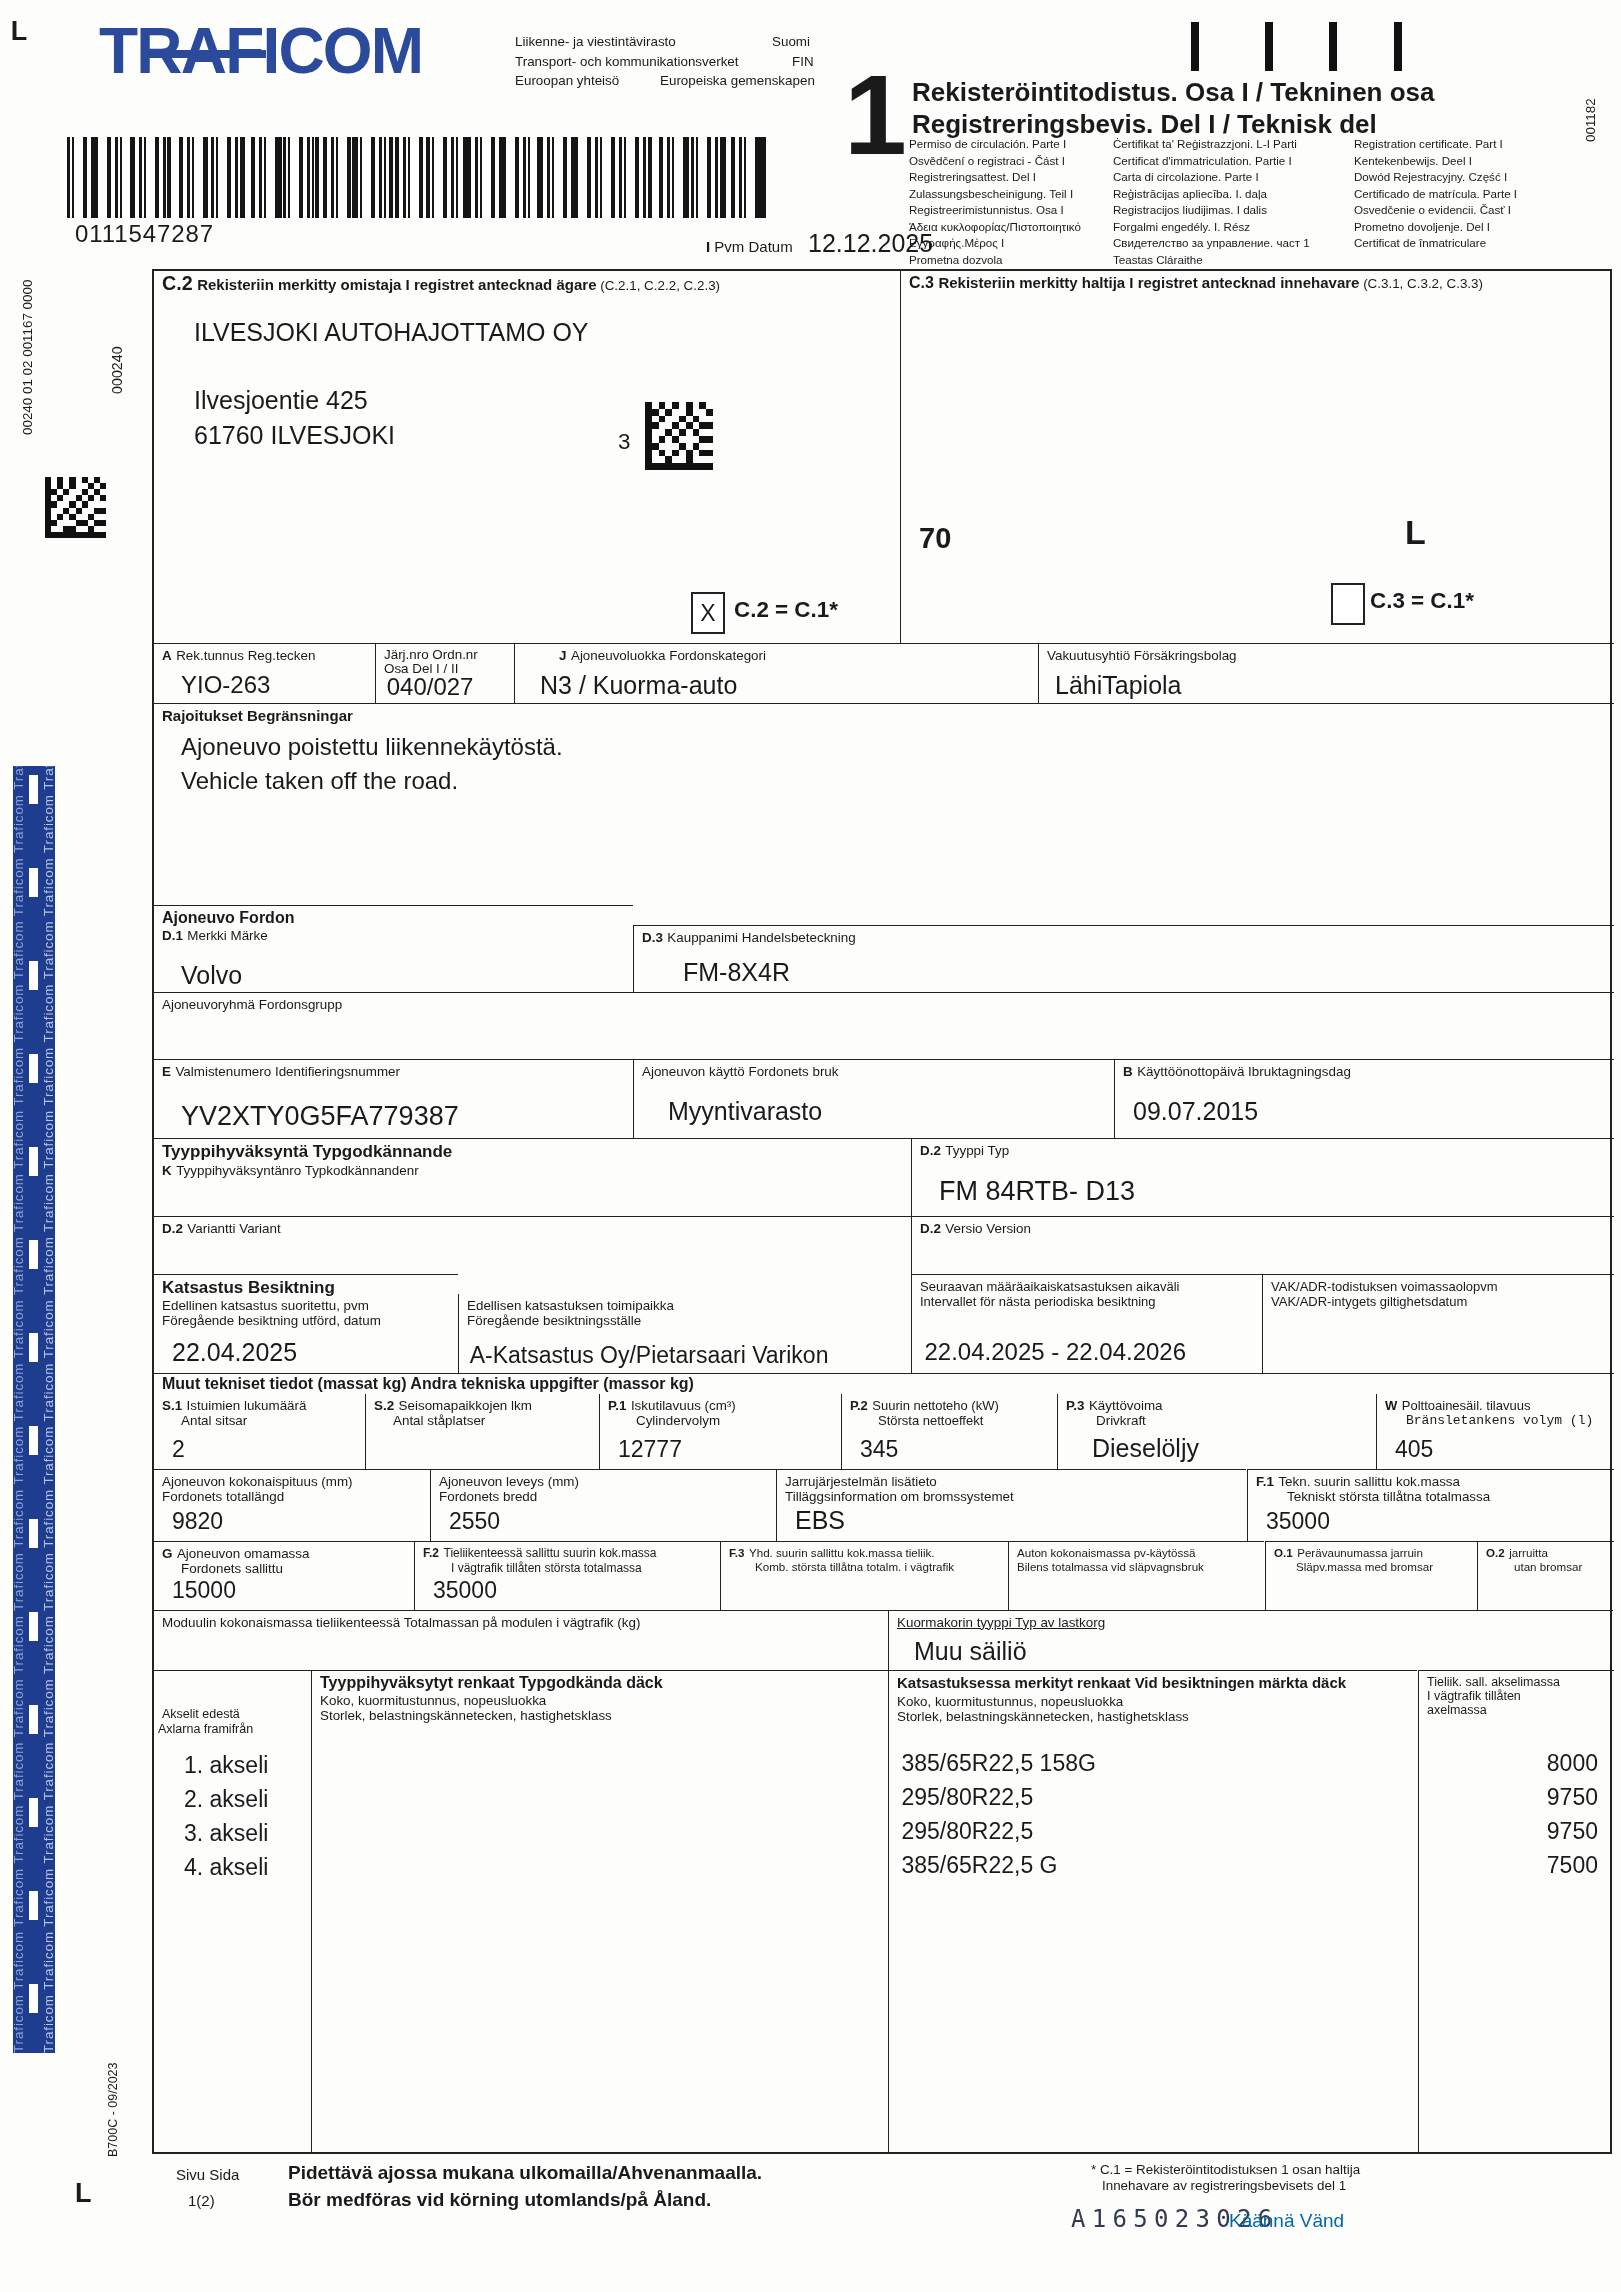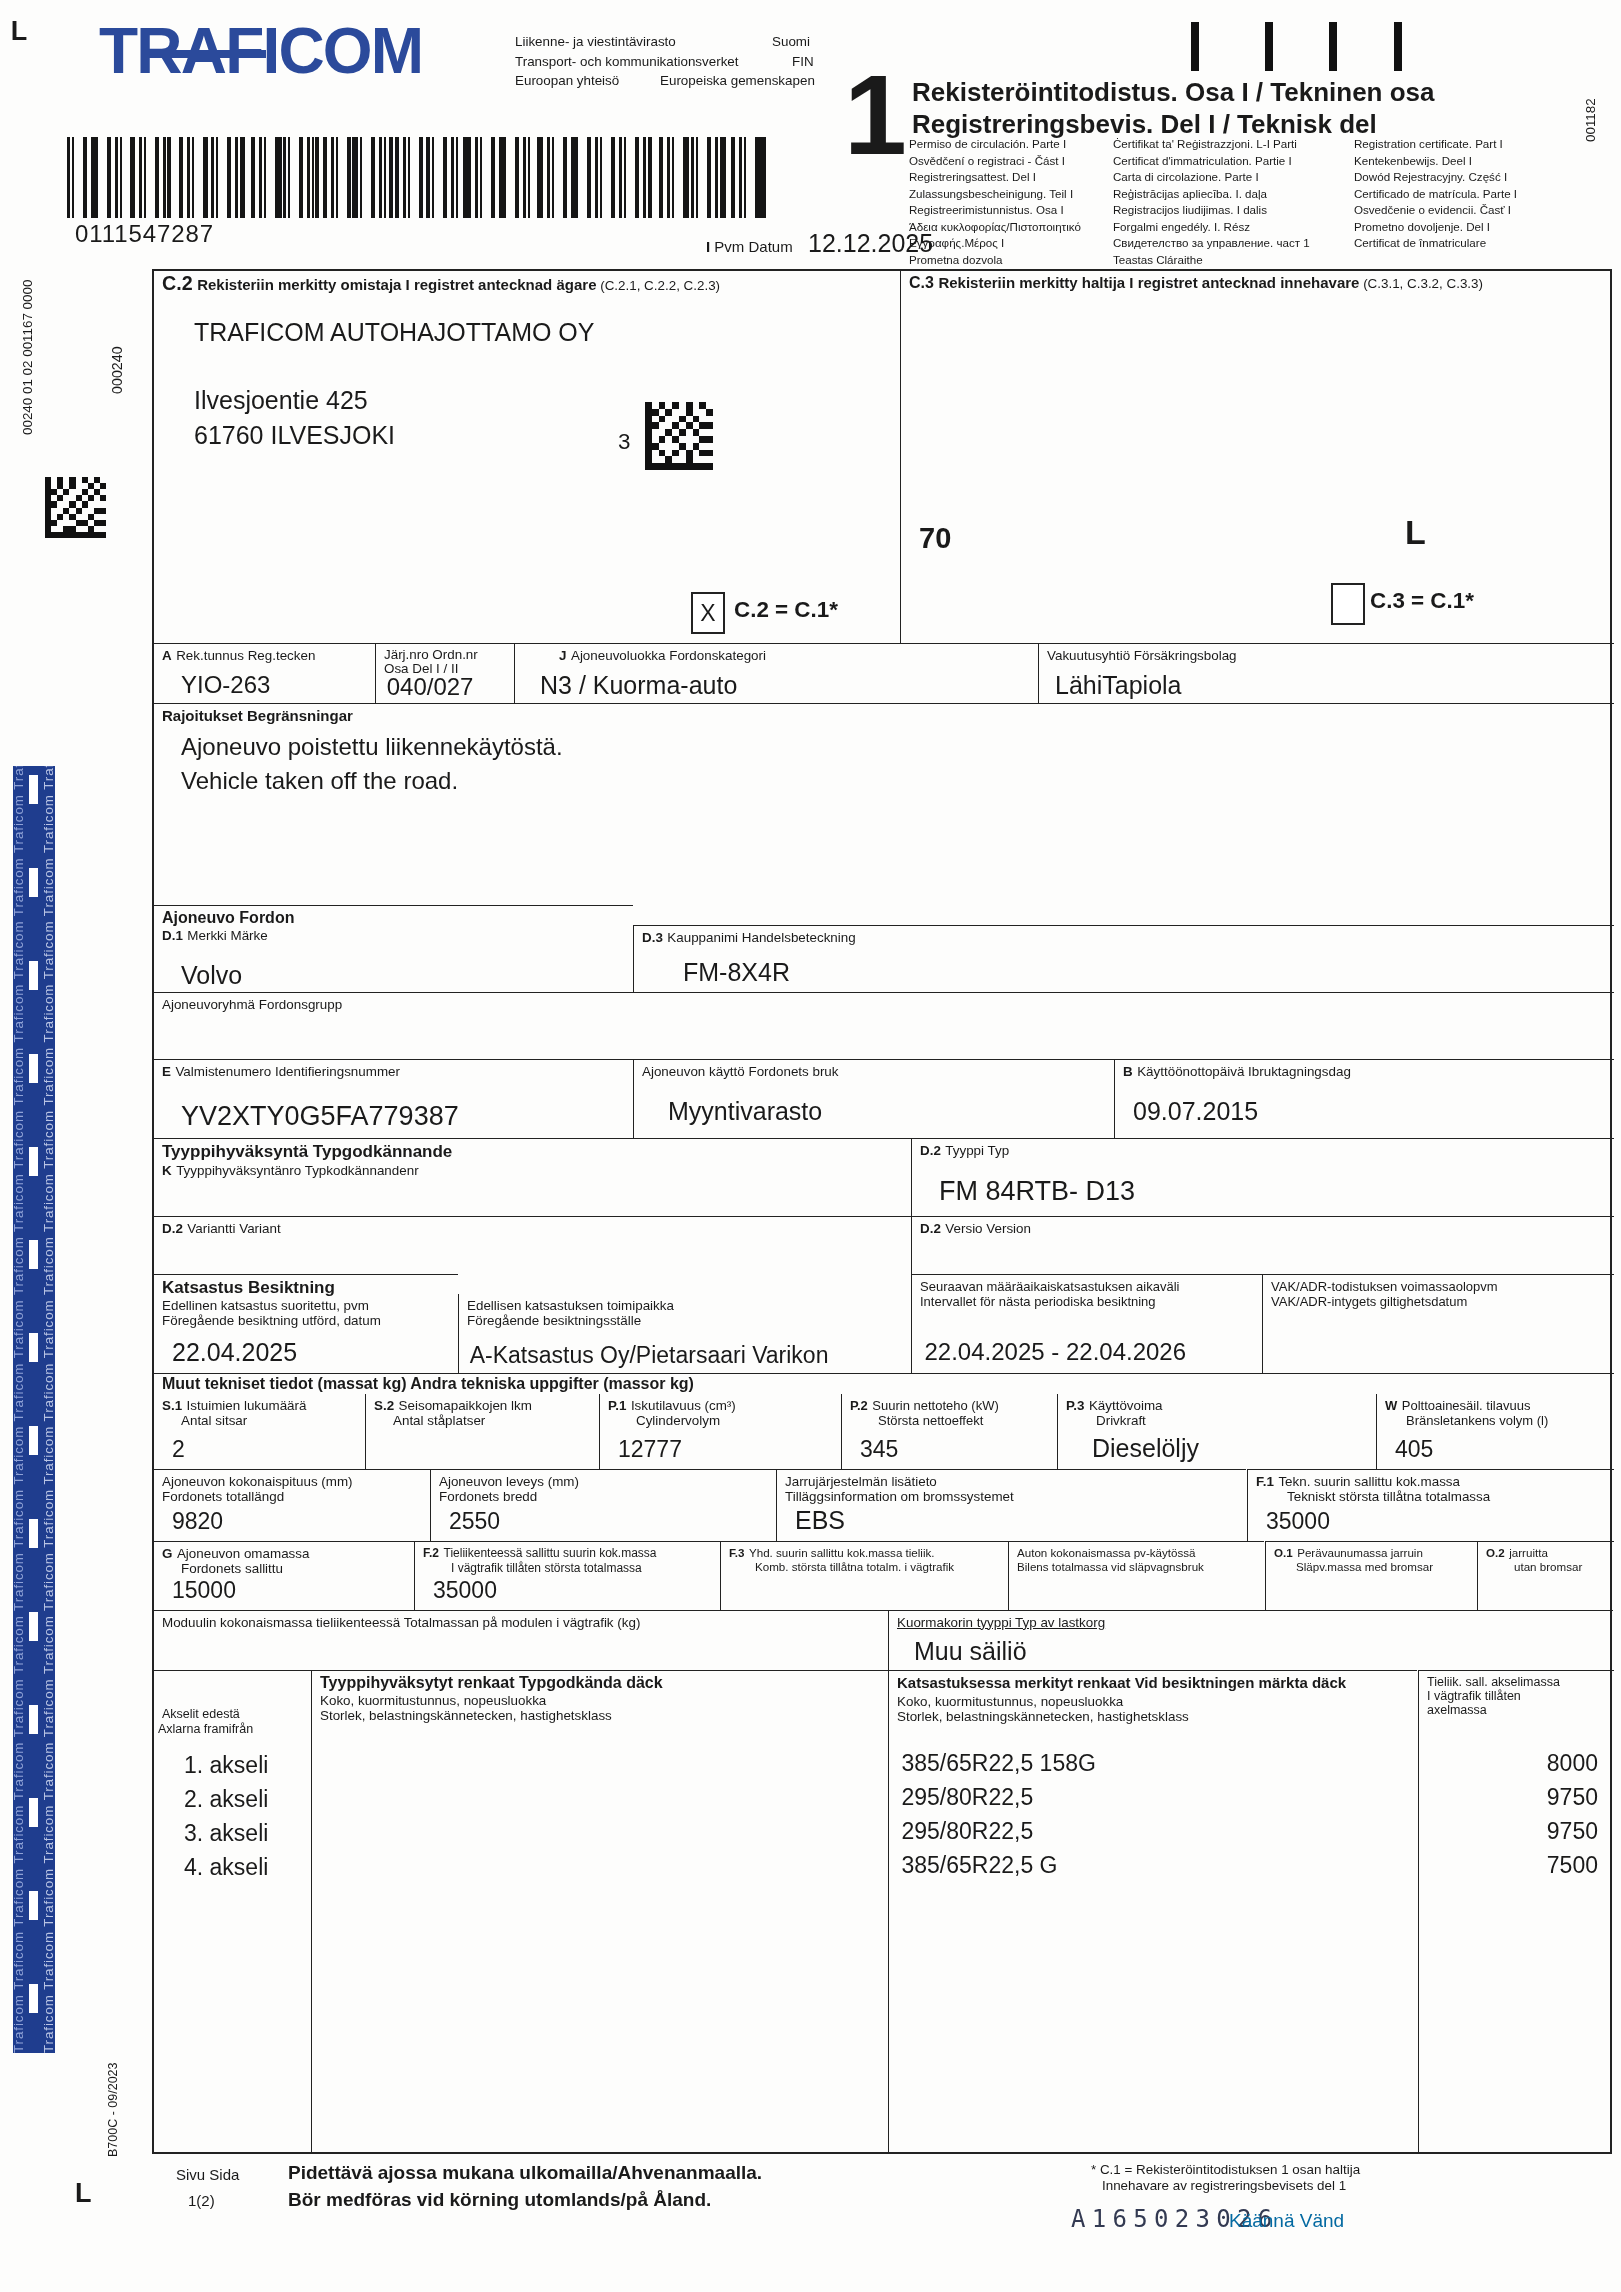--- a/index.html
+++ b/index.html
@@ -158,21 +158,21 @@
     <div class="words vtext" style="right:-1.8px;color:#b9c4e4;">Traficom Traficom Traficom Traficom Traficom Traficom Traficom Traficom Traficom Traficom Traficom Traficom Traficom Traficom Traficom Traficom Traficom Traficom Traficom Traficom Traficom Traficom Traficom Traficom</div>
     <div class="dashes"></div>
   </div>
 
   <div class="abs vtext" style="left:106px;top:2042px;height:115px;font-size:12.5px;">B700C - 09/2023</div>
 
   <div class="abs" style="left:152px;top:269px;width:1460px;height:1885px;border:2.7px solid #222;box-sizing:border-box;">
 
     <div class="cell" style="left:0;top:0;width:746px;height:372px;">
       <div class="lbl"><span class="code" style="font-size:19.7px;">C.2</span><span class="b" style="font-size:15px;">Rekisteriin merkitty omistaja  I registret antecknad ägare</span> <span style="font-size:13.4px;">(C.2.1, C.2.2, C.2.3)</span></div>
-      <div class="abs" style="left:40px;top:47px;font-size:25px;">TRAFICOM AUTOHAJOTTAMO OY</div>
+      <div class="abs" style="left:40px;top:47px;font-size:25px;">ILVESJOKI AUTOHAJOTTAMO OY</div>
       <div class="abs" style="left:40px;top:115px;font-size:25px;">Ilvesjoentie 425</div>
       <div class="abs" style="left:40px;top:150px;font-size:25px;">61760 ILVESJOKI</div>
       <div class="abs" style="left:464px;top:158px;font-size:22.4px;">3</div>
     </div>
 
     <svg class="dm" style="left:491px;top:131px;" width="68" height="68" viewBox="0 0 10 10" shape-rendering="crispEdges">
       <g fill="#111">
         <rect x="0" y="0" width="1" height="10"></rect>
           <rect x="0" y="9" width="10" height="1"></rect>
         <rect x="2" y="0" width="1" height="1"></rect>
@@ -339,21 +339,21 @@
       <div class="lbl2" style="padding-left:36px;font-size:13px;">Största nettoeffekt</div>
       <div class="val" style="font-size:23px;">345</div>
     </div>
     <div class="cell bl" style="left:903px;top:1123px;width:320px;height:75px;">
       <div class="lbl" style="line-height:15px;"><span class="code">P.3</span><span>Käyttövoima</span></div>
       <div class="lbl2" style="padding-left:38px;">Drivkraft</div>
       <div class="val" style="left:34px;font-size:25px;">Dieselöljy</div>
     </div>
     <div class="cell bl" style="left:1222px;top:1123px;width:237px;height:75px;">
       <div class="lbl" style="line-height:15px;font-size:13px;"><span class="code">W</span><span>Polttoainesäil. tilavuus</span></div>
-      <div class="lbl2" style="padding-left:29px;font-size:13px;">Bränsletankens volym (l)</div>
+      <div class="lbl2" style="padding-left:29px;font-size:13px;font-family:Liberation Mono, monospace;">Bränsletankens volym (l)</div>
       <div class="val" style="font-size:23px;">405</div>
     </div>
 
     <div class="cell bt" style="left:0;top:1198px;width:276px;height:72px;">
       <div class="lbl" style="line-height:15px;">Ajoneuvon kokonaispituus (mm)</div>
       <div style="font-size:13.4px;line-height:15px;padding-left:8px;">Fordonets totallängd</div>
       <div class="val" style="font-size:23px;">9820</div>
     </div>
     <div class="cell bt bl" style="left:276px;top:1198px;width:347px;height:72px;">
       <div class="lbl" style="line-height:15px;">Ajoneuvon leveys (mm)</div>

